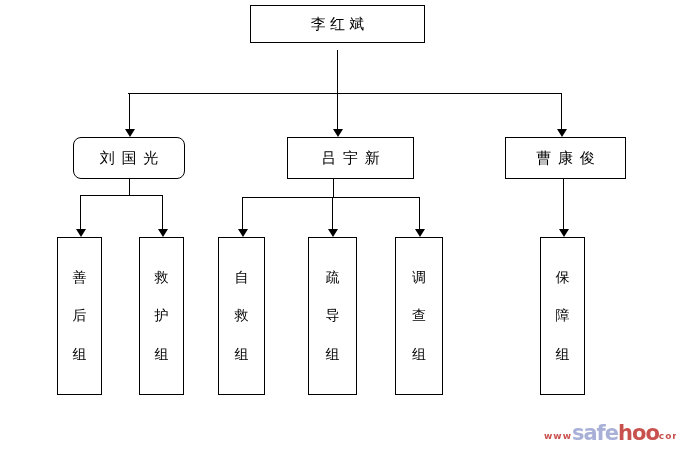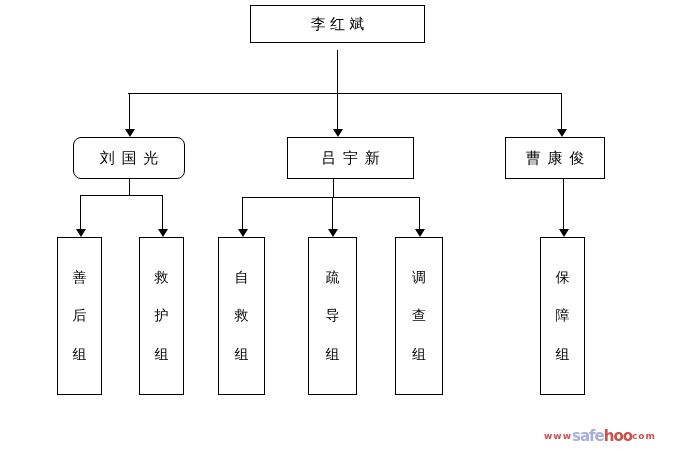--- a/index.html
+++ b/index.html
@@ -21,36 +21,36 @@
   .line{position:absolute;background:#000;}
   .arrow{
     position:absolute;width:0;height:0;
     border-left:5px solid transparent;border-right:5px solid transparent;
     border-top:8px solid #000;
   }
   
   #n-top{left:250px;top:5px;width:175px;height:38px;}
   #n-liu{left:73px;top:137px;width:112px;height:42px;border-radius:8px;}
   #n-lv{left:265px;top:137px;width:127px;height:42px;margin-left:22px;}
-  #n-cao{left:505px;top:137px;width:100px;height:42px;}
+  #n-cao{left:505px;top:137px;width:121px;height:42px;}
   #v1{left:57px;top:237px;width:45px;height:158px;}
   #v2{left:139px;top:237px;width:45px;height:158px;}
   #v3{left:218px;top:237px;width:47px;height:158px;}
   #v4{left:308px;top:237px;width:49px;height:158px;}
   #v5{left:395px;top:237px;width:48px;height:158px;}
   #v6{left:540px;top:237px;width:45px;height:158px;}
   
   .watermark{
     position:absolute;left:544px;top:420px;height:24px;
     display:flex;align-items:flex-end;
     font-family:"DejaVu Sans","Liberation Sans",sans-serif;
     font-weight:bold;line-height:1;white-space:nowrap;
   }
   .wm-small{font-size:9px;letter-spacing:1px;padding-bottom:3px;}
-  .wm-big{font-size:15px;letter-spacing:-1px;}
+  .wm-big{font-size:21px;letter-spacing:-1px;}
 </style>
 </head>
 <body>
 
 <div class="stage">
 
   <div class="node hnode-top" id="n-top">李红斌</div>
 
   <div class="line" style="left:337px;top:50px;width:1px;height:43px;"></div>
   <div class="line" style="left:128px;top:93px;width:434px;height:1px;"></div>

